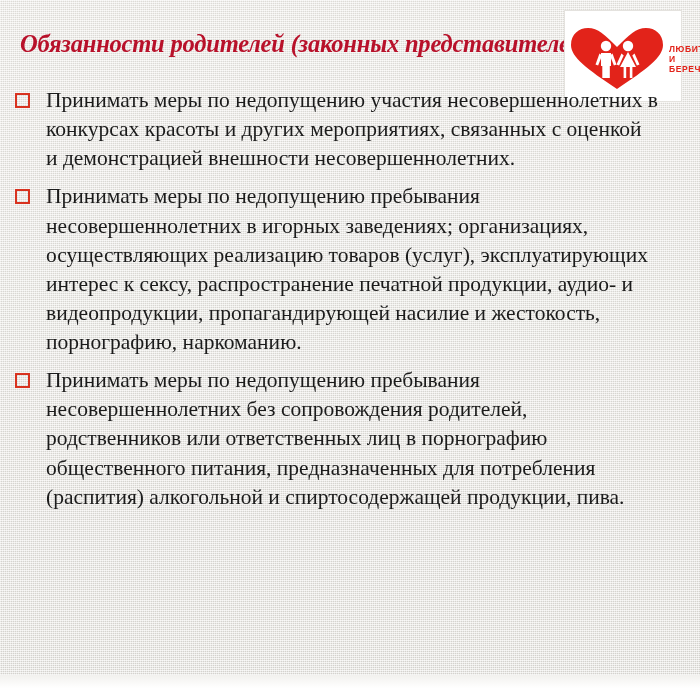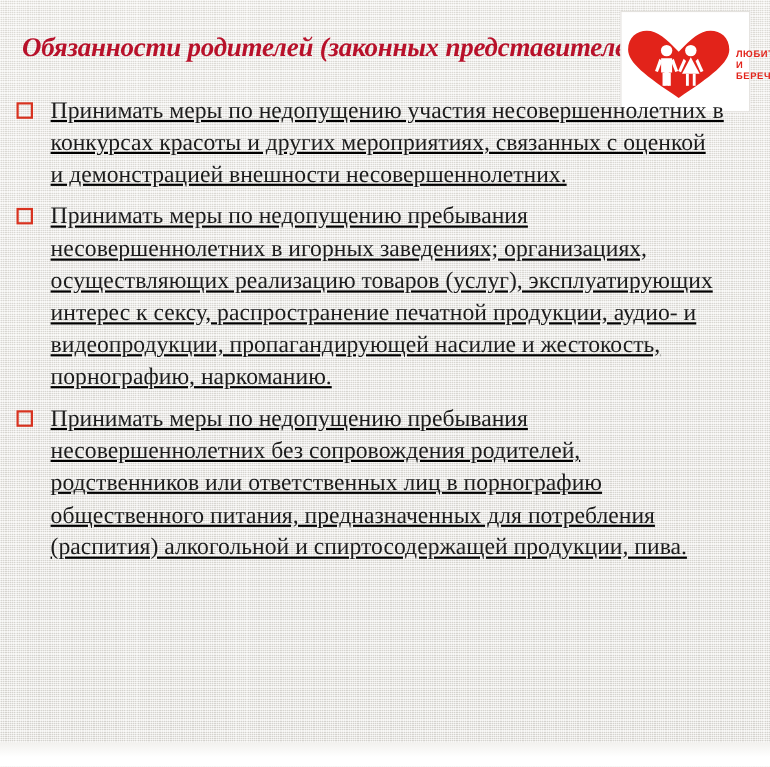--- a/index.html
+++ b/index.html
@@ -86,21 +86,20 @@
   .content {
     position: absolute;
     left: 10px;
     top: 86px;
     width: 648px;
   }
   .bullet-row {
     display: flex;
     align-items: flex-start;
     margin-bottom: 9px;
-    text-decoration: underline;
   }
   .marker {
     flex: 0 0 auto;
     width: 15px;
     height: 15px;
     border: 2px solid #d8321f;
     box-sizing: border-box;
     margin-top: 7px;
     margin-left: 5px;
     margin-right: 16px;

